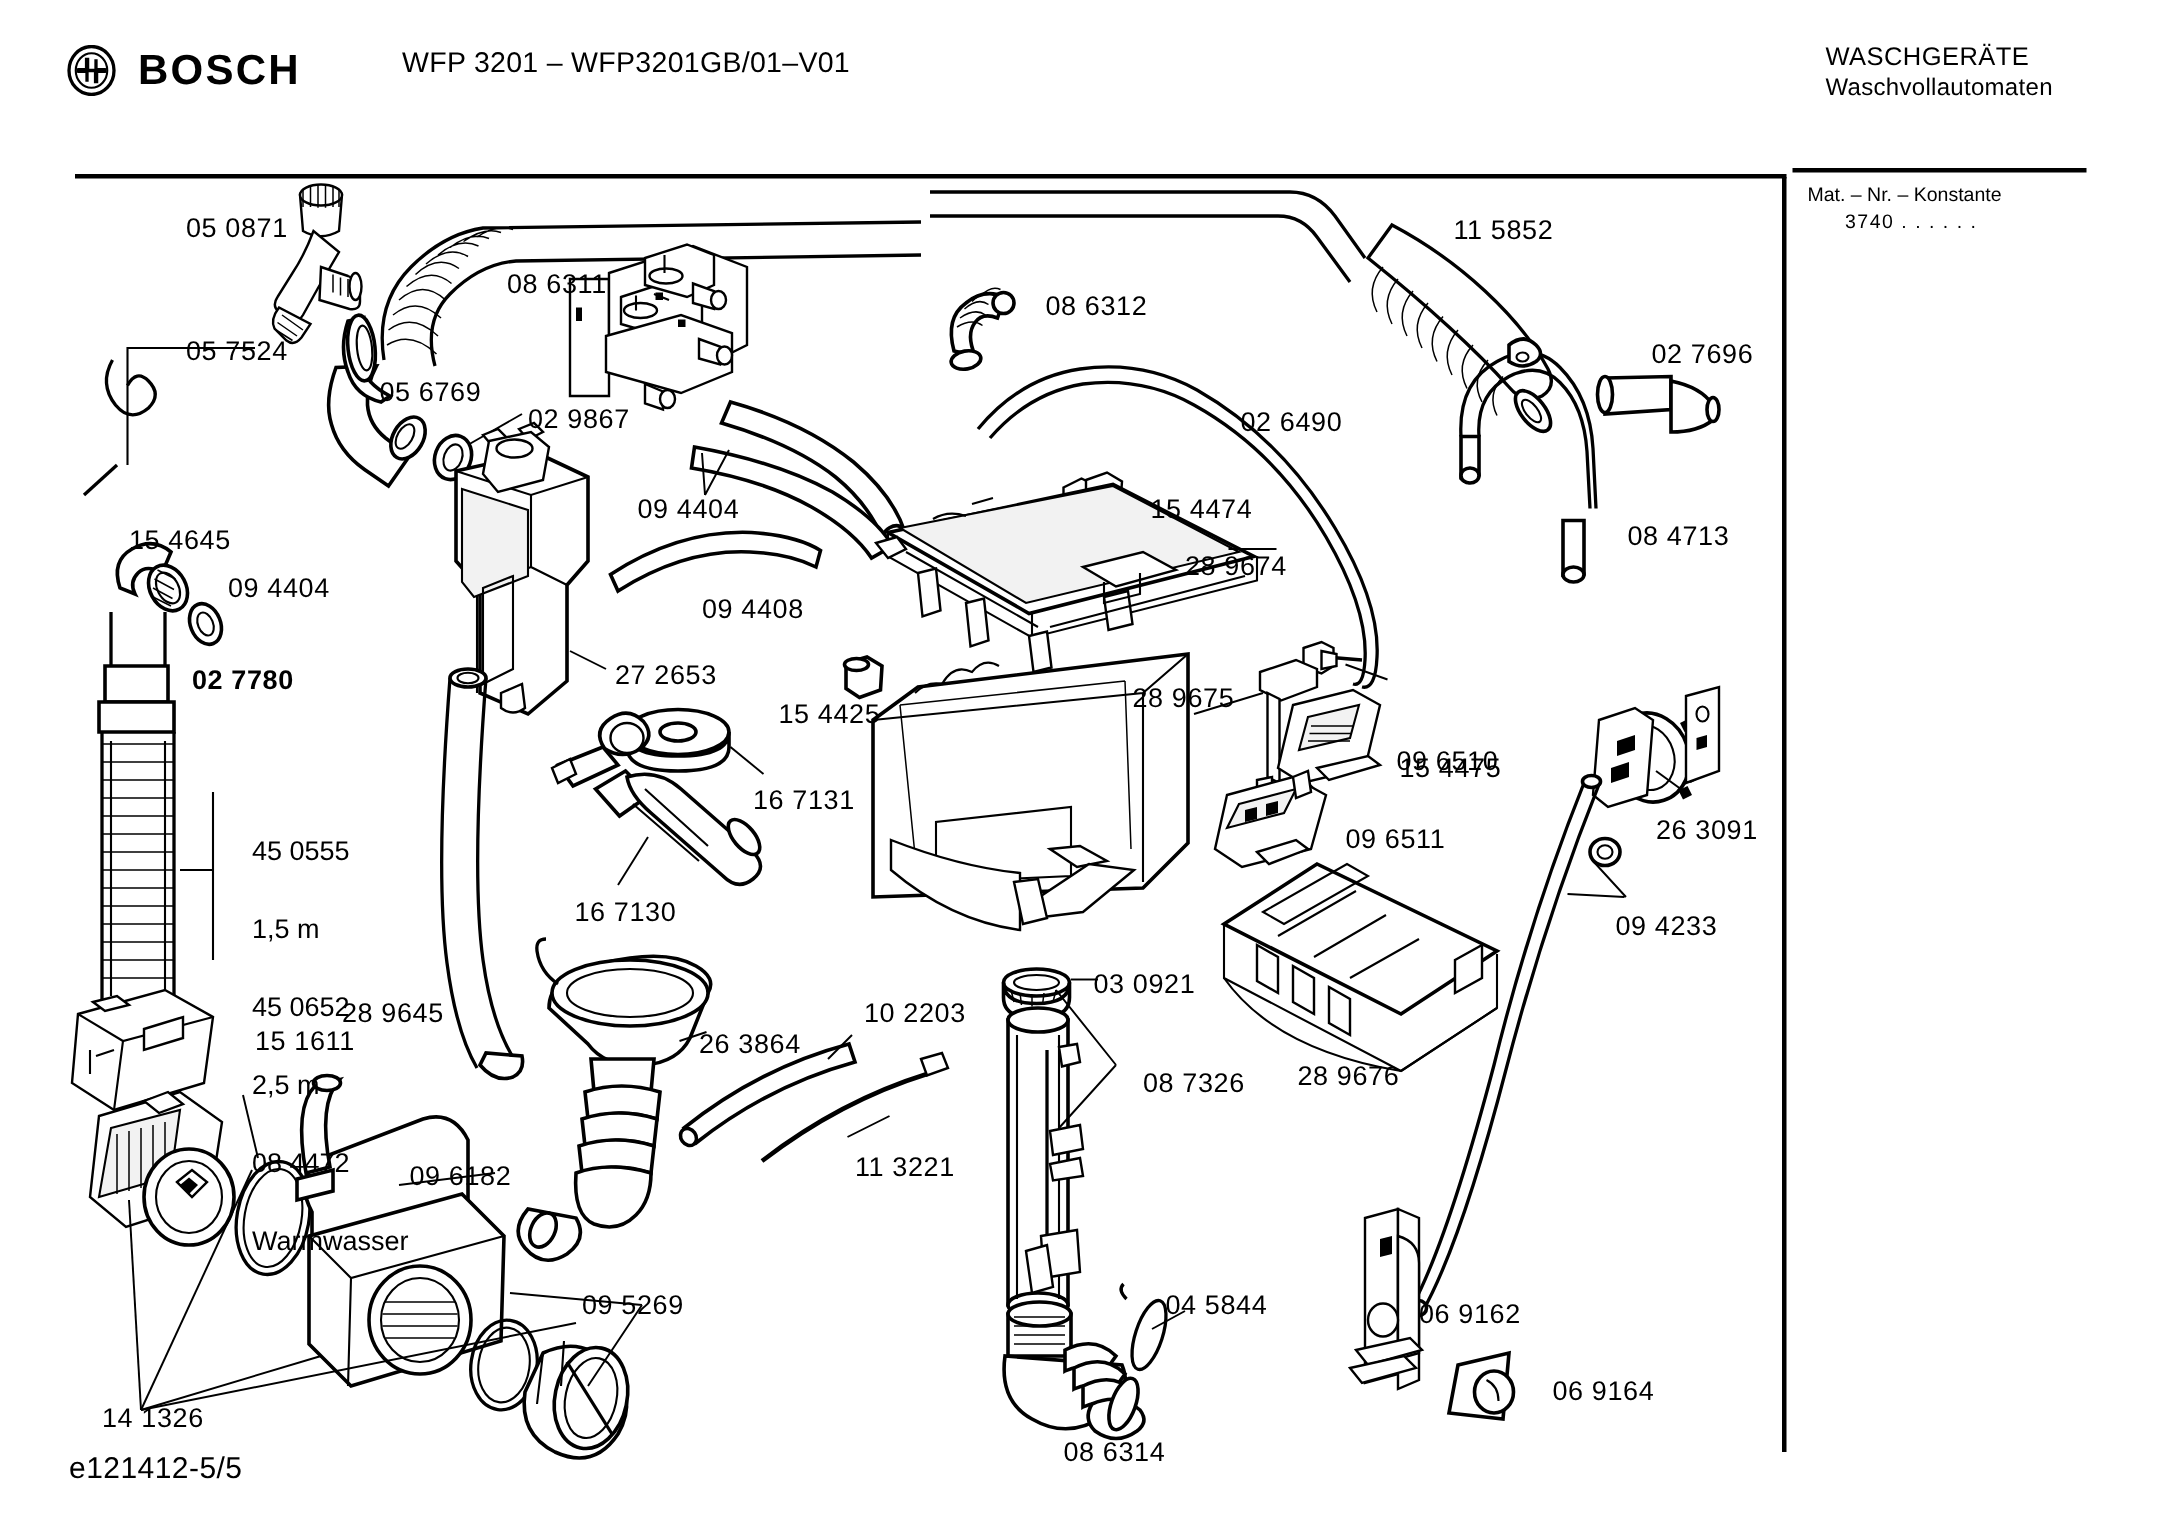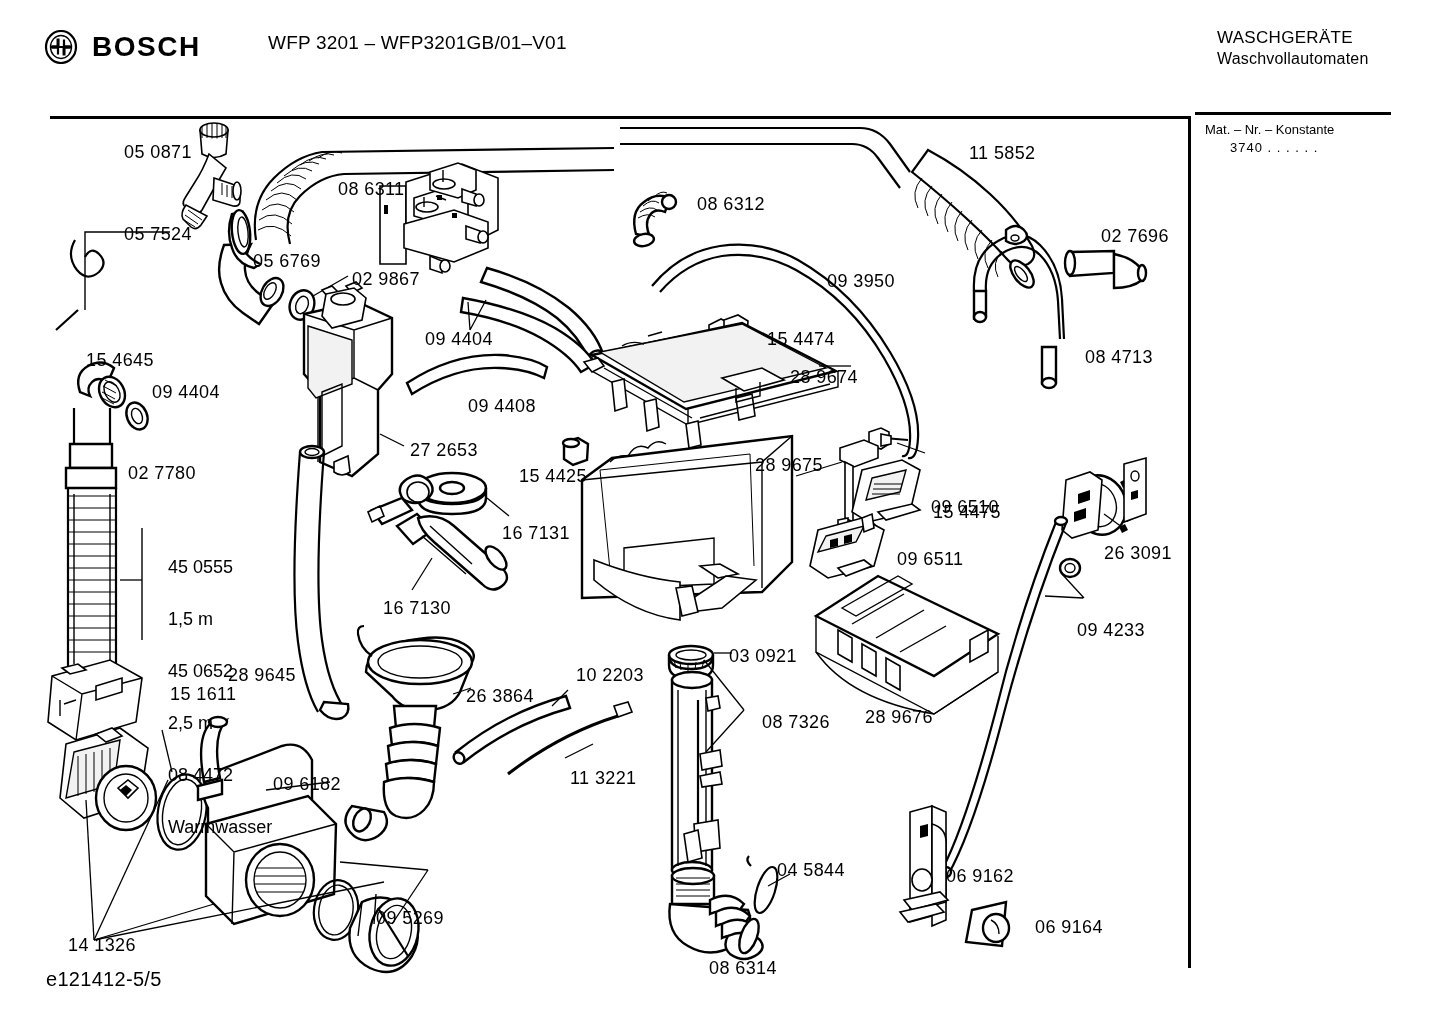--- a/index.html
+++ b/index.html
@@ -495,44 +495,44 @@
   </svg>
 
   <div class="lbl" style="left:124px;top:142px;">05 0871</div>
   <div class="lbl" style="left:124px;top:224px;">05 7524</div>
   <div class="lbl" style="left:253px;top:251px;">05 6769</div>
   <div class="lbl" style="left:352px;top:269px;">02 9867</div>
   <div class="lbl" style="left:338px;top:179px;">08 6311</div>
   <div class="lbl" style="left:697px;top:194px;">08 6312</div>
   <div class="lbl" style="left:969px;top:143px;">11 5852</div>
   <div class="lbl" style="left:1101px;top:226px;">02 7696</div>
-  <div class="lbl" style="left:827px;top:271px;">09 3950</div>
+  <div class="lbl" style="left:827px;top:271px;">02 6490</div>
   <div class="lbl" style="left:1085px;top:347px;">08 4713</div>
   <div class="lbl" style="left:86px;top:338px;margin-top:12px;">15 4645</div>
   <div class="lbl" style="left:152px;top:382px;">09 4404</div>
-  <div class="lbl" style="left:128px;top:463px;">02 7780</div>
+  <div class="lbl" style="left:128px;top:443px;font-weight:bold;">02 7780</div>
   <div class="lbl" style="left:425px;top:329px;">09 4404</div>
   <div class="lbl" style="left:440px;top:396px;margin-left:28px;">09 4408</div>
   <div class="lbl" style="left:410px;top:440px;">27 2653</div>
   <div class="lbl" style="left:519px;top:466px;">15 4425</div>
   <div class="lbl" style="left:502px;top:523px;">16 7131</div>
   <div class="lbl" style="left:383px;top:598px;">16 7130</div>
   <div class="lbl" style="left:767px;top:329px;">15 4474</div>
   <div class="lbl" style="left:790px;top:367px;text-align:right;">28 9674</div>
   <div class="lbl" style="left:755px;top:455px;">28 9675</div>
   <div class="lbl" style="left:933px;top:459px;margin-top:43px;">15 4475</div>
   <div class="lbl" style="left:931px;top:497px;">09 6510</div>
   <div class="lbl" style="left:897px;top:549px;">09 6511</div>
   <div class="lbl" style="left:1104px;top:543px;">26 3091</div>
-  <div class="lbl" style="left:1077px;top:607px;margin-top:13px;">09 4233</div>
+  <div class="lbl" style="left:1077px;top:607px;">09 4233</div>
   <div class="lbl" style="left:865px;top:707px;">28 9676</div>
   <div class="lbl" style="left:228px;top:665px;">28 9645</div>
   <div class="lbl" style="left:170px;top:684px;">15 1611</div>
   <div class="lbl" style="left:273px;top:774px;">09 6182</div>
-  <div class="lbl" style="left:376px;top:860px;margin-top:48px;">09 5269</div>
+  <div class="lbl" style="left:388px;top:860px;">09 5269</div>
   <div class="lbl" style="left:68px;top:935px;">14 1326</div>
   <div class="lbl" style="left:466px;top:686px;">26 3864</div>
   <div class="lbl" style="left:576px;top:665px;">10 2203</div>
   <div class="lbl" style="left:570px;top:768px;">11 3221</div>
   <div class="lbl" style="left:729px;top:646px;">03 0921</div>
   <div class="lbl" style="left:762px;top:712px;">08 7326</div>
   <div class="lbl" style="left:777px;top:860px;">04 5844</div>
   <div class="lbl" style="left:709px;top:958px;">08 6314</div>
   <div class="lbl" style="left:946px;top:866px;">06 9162</div>
   <div class="lbl" style="left:1035px;top:917px;">06 9164</div>

